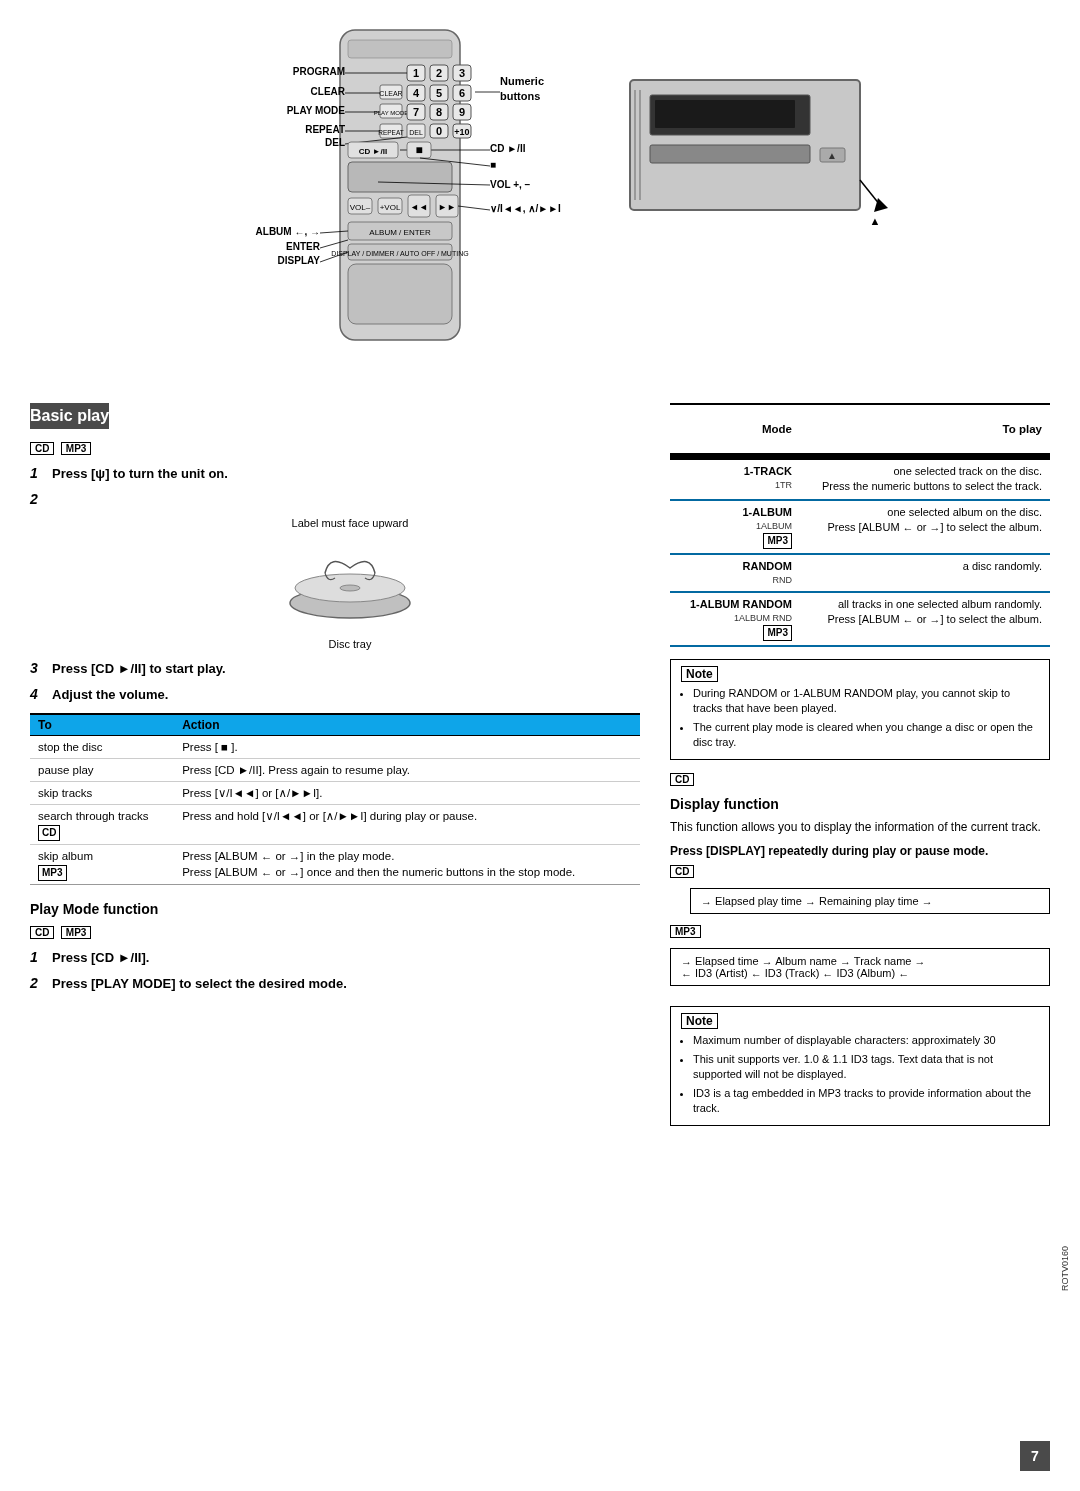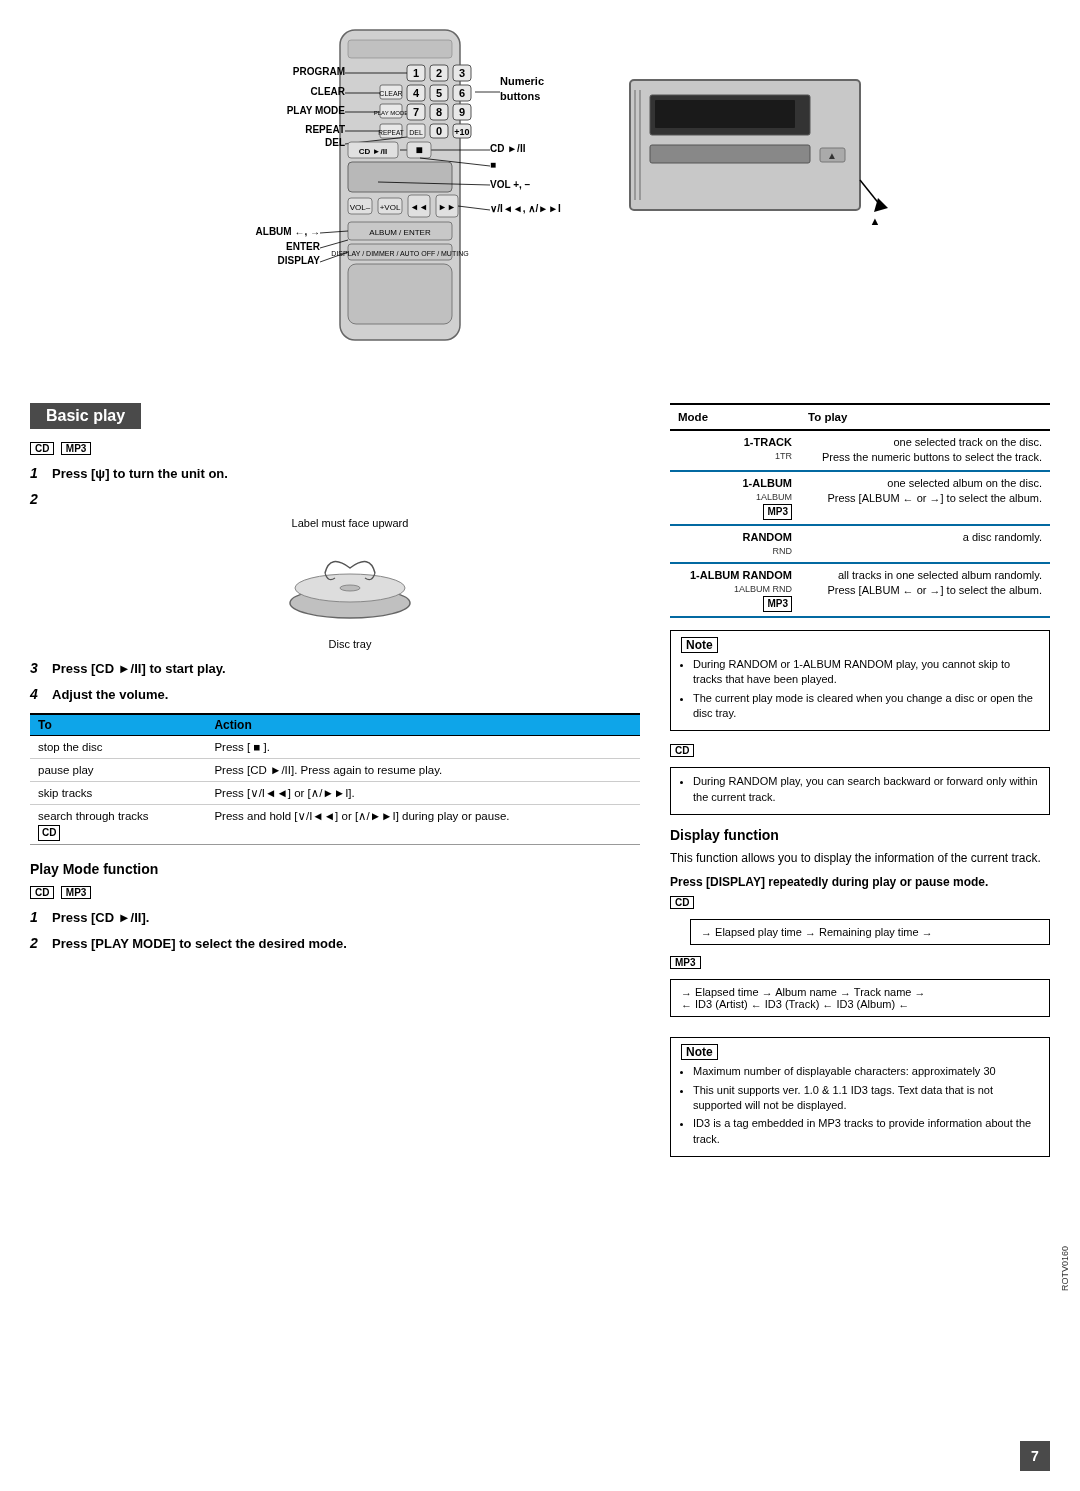--- a/index.html
+++ b/index.html
@@ -60,21 +60,21 @@
       width: 380px;
       flex-shrink: 0;
     }
 
     
     .section-header {
       background: #4a4a4a;
       color: #fff;
       font-size: 16px;
       font-weight: bold;
-      padding: 4px 16px;
+      padding: 4px 0;
       margin-bottom: 12px;
       display: inline-block;
     }
 
     .badge {
       display: inline-block;
       border: 1px solid #000;
       padding: 0 4px;
       font-size: 10px;
       font-weight: bold;
@@ -204,23 +204,23 @@
     .mode-table {
       width: 100%;
       border-collapse: collapse;
       font-size: 11.5px;
       margin-bottom: 12px;
     }
 
     .mode-table th {
       background: #fff;
       border-top: 2px solid #000;
-      border-bottom: 2px solid #000000;
-      padding: 6px 8px;
-      text-align: left;
+      border-bottom: 7px solid #000000;
+      padding: 18px 8px;
+      text-align: right;
       font-weight: bold;
     }
 
     .mode-table td {
       padding: 4px 8px;
       vertical-align: top;
       border-bottom: 2px solid #0369a1;
       font-size: 11px;
       line-height: 1.4;
       text-align: right;
@@ -488,20 +488,27 @@
             <tr>
               <td>skip tracks</td>
               <td>Press [∨/I◄◄] or [∧/►►I].</td>
             </tr>
             <tr>
               <td>
                 <span>search through tracks</span><br>
                 <span class="inline-badge">CD</span>
               </td>
               <td>Press and hold [∨/I◄◄] or [∧/►►I] during play or pause.</td>
+            </tr>
+            <tr>
+              <td>
+                <span>skip album</span><br>
+                <span class="inline-badge">MP3</span>
+              </td>
+              <td>Press [ALBUM ← or →] in the play mode.<br>Press [ALBUM ← or →] once and then the numeric buttons in the stop mode.</td>
             </tr>
           </tbody>
         </table>
       </div>
 
       <div>
         <div class="subsection-title">Play Mode function</div>
 
         <div class="badge-row">
           <span class="badge">CD</span>
@@ -577,25 +584,20 @@
         <div class="note-label">Note</div>
         <ul>
           <li>During RANDOM or 1-ALBUM RANDOM play, you cannot skip to tracks that have been played.</li>
           <li>The current play mode is cleared when you change a disc or open the disc tray.</li>
         </ul>
       </div>
 
       <div class="badge-row">
         <span class="badge">CD</span>
       </div>
-      <div class="note-box">
-        <ul>
-          <li>During RANDOM play, you can search backward or forward only within the current track.</li>
-        </ul>
-      </div>
 
       <div class="display-function">
         <div class="display-function-title">Display function</div>
 
         <p style="font-size:12px; line-height:1.5; margin-bottom:8px;">This function allows you to display the information of the current track.</p>
 
         <p style="font-size:12px; font-weight:bold; margin-bottom:6px;">
           <strong>Press [DISPLAY] repeatedly during play or pause mode.</strong>
         </p>
 

